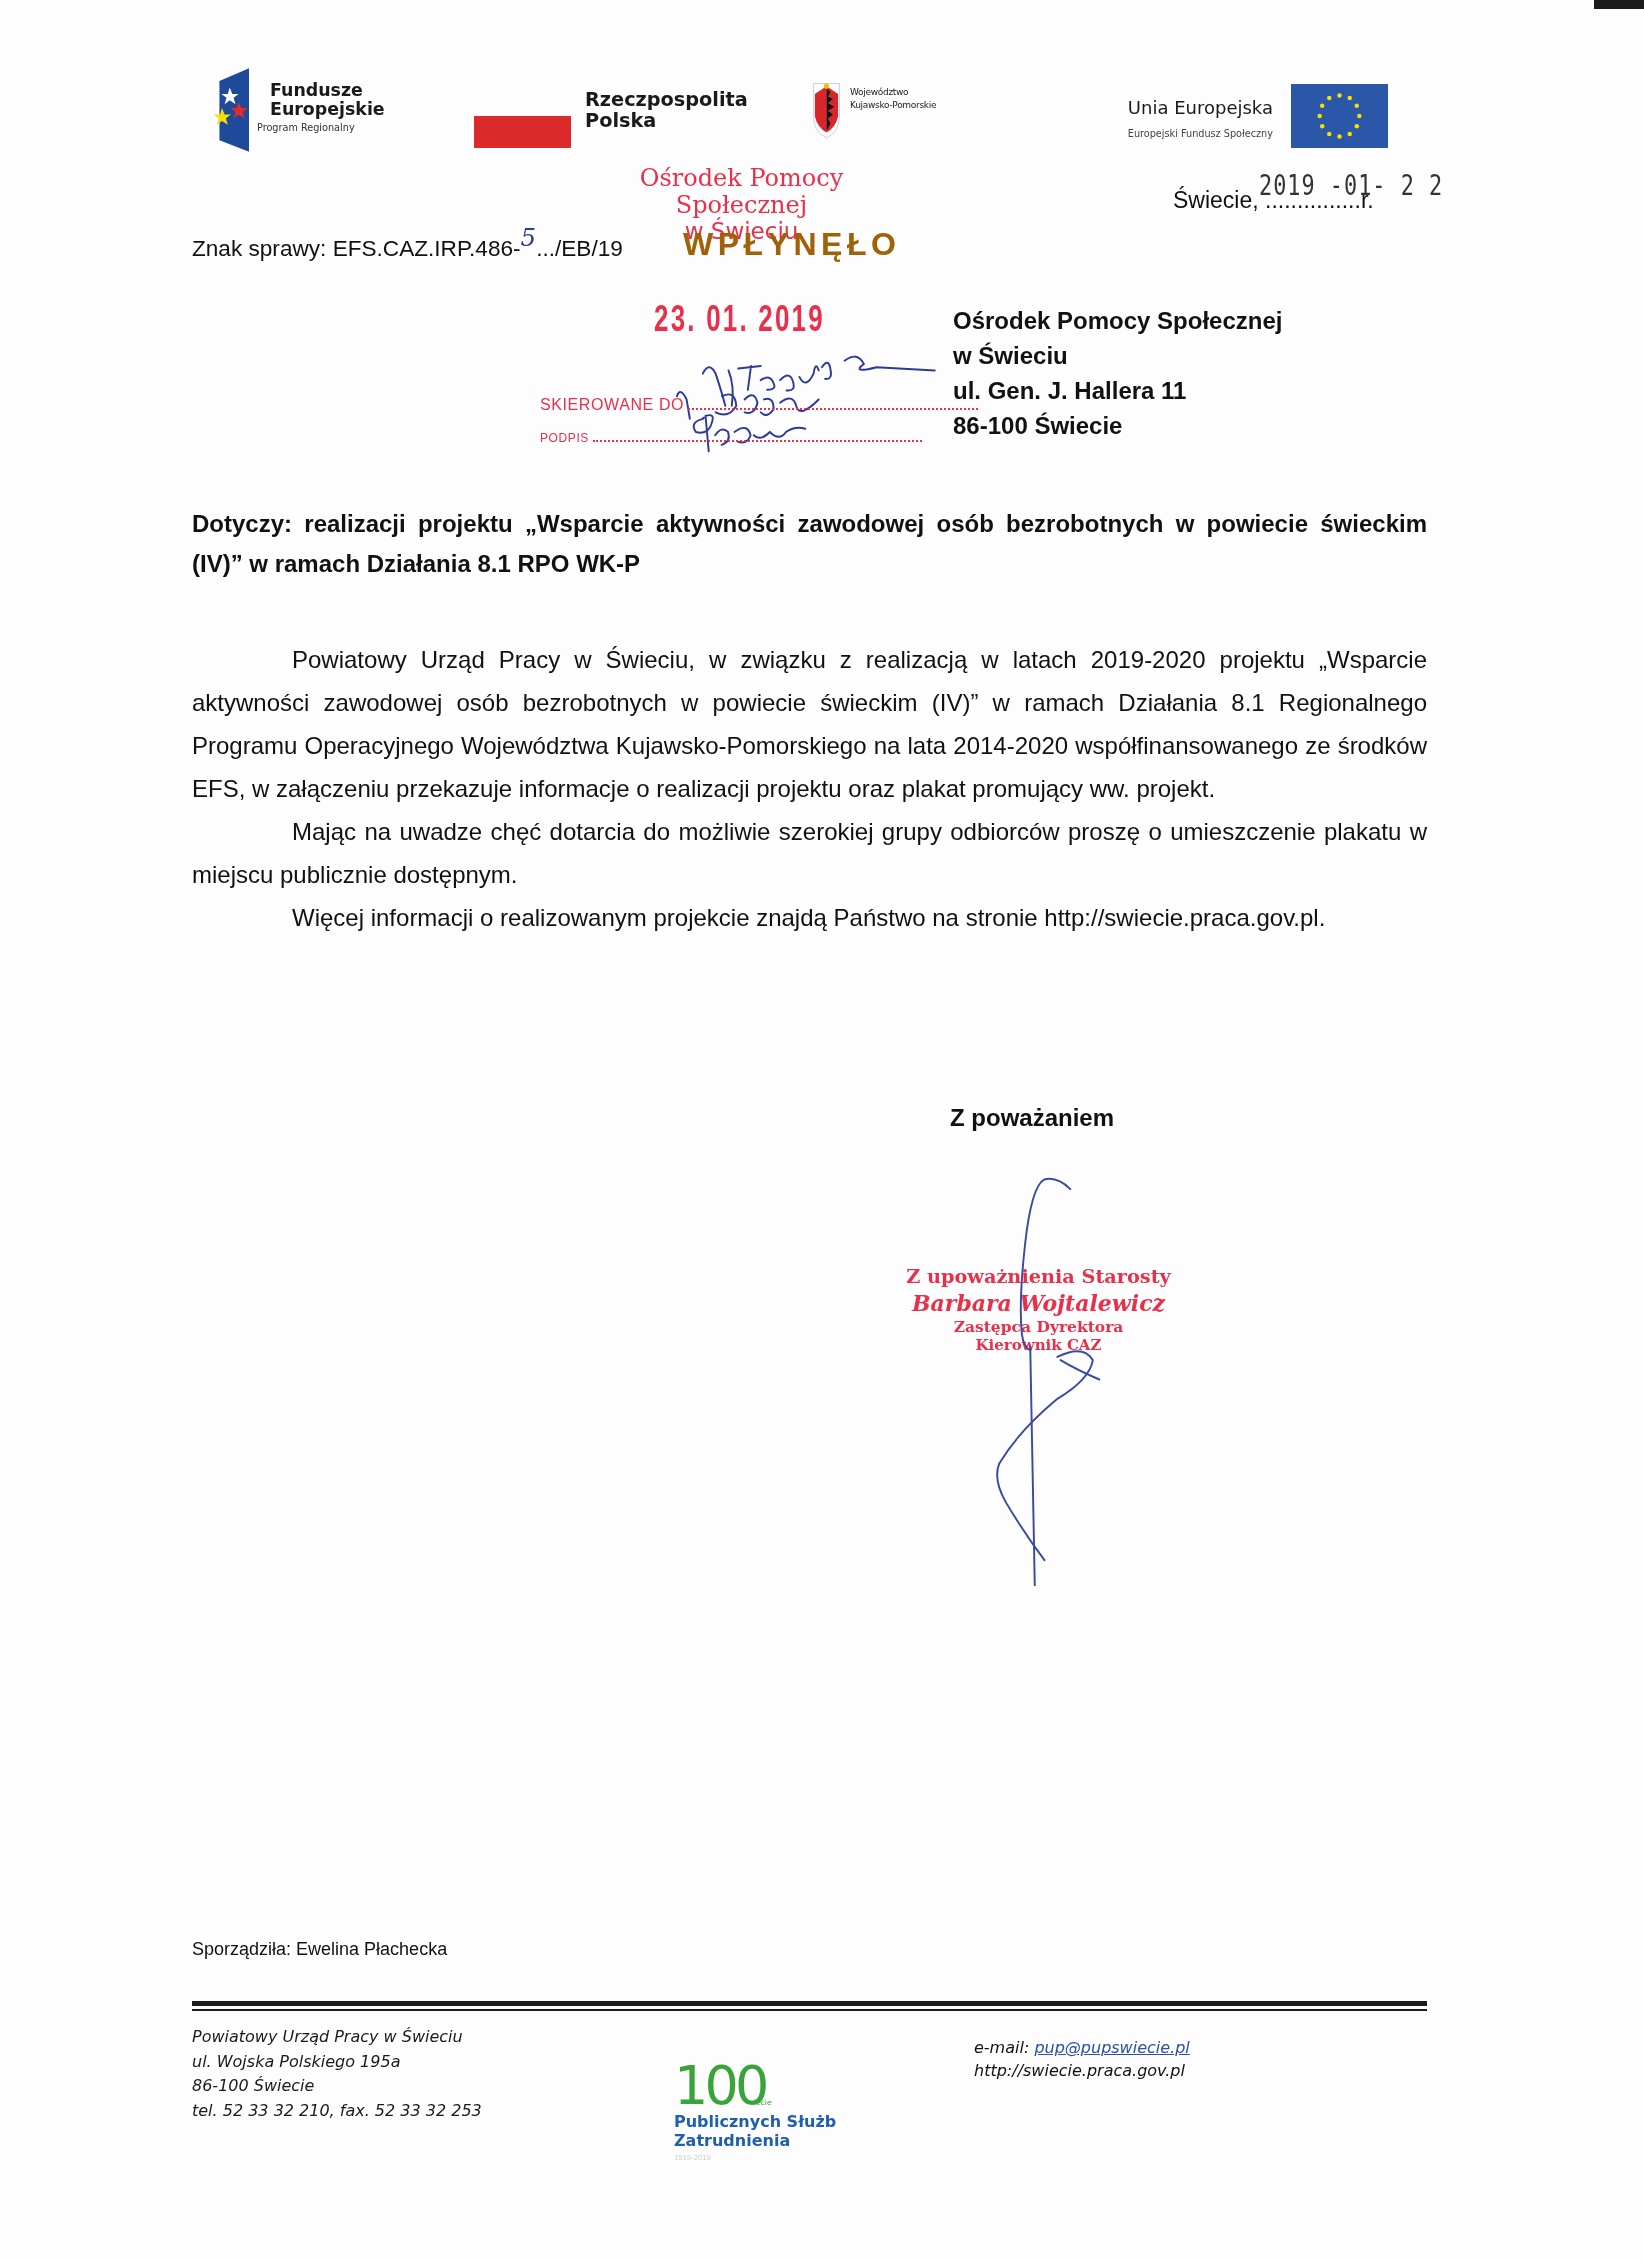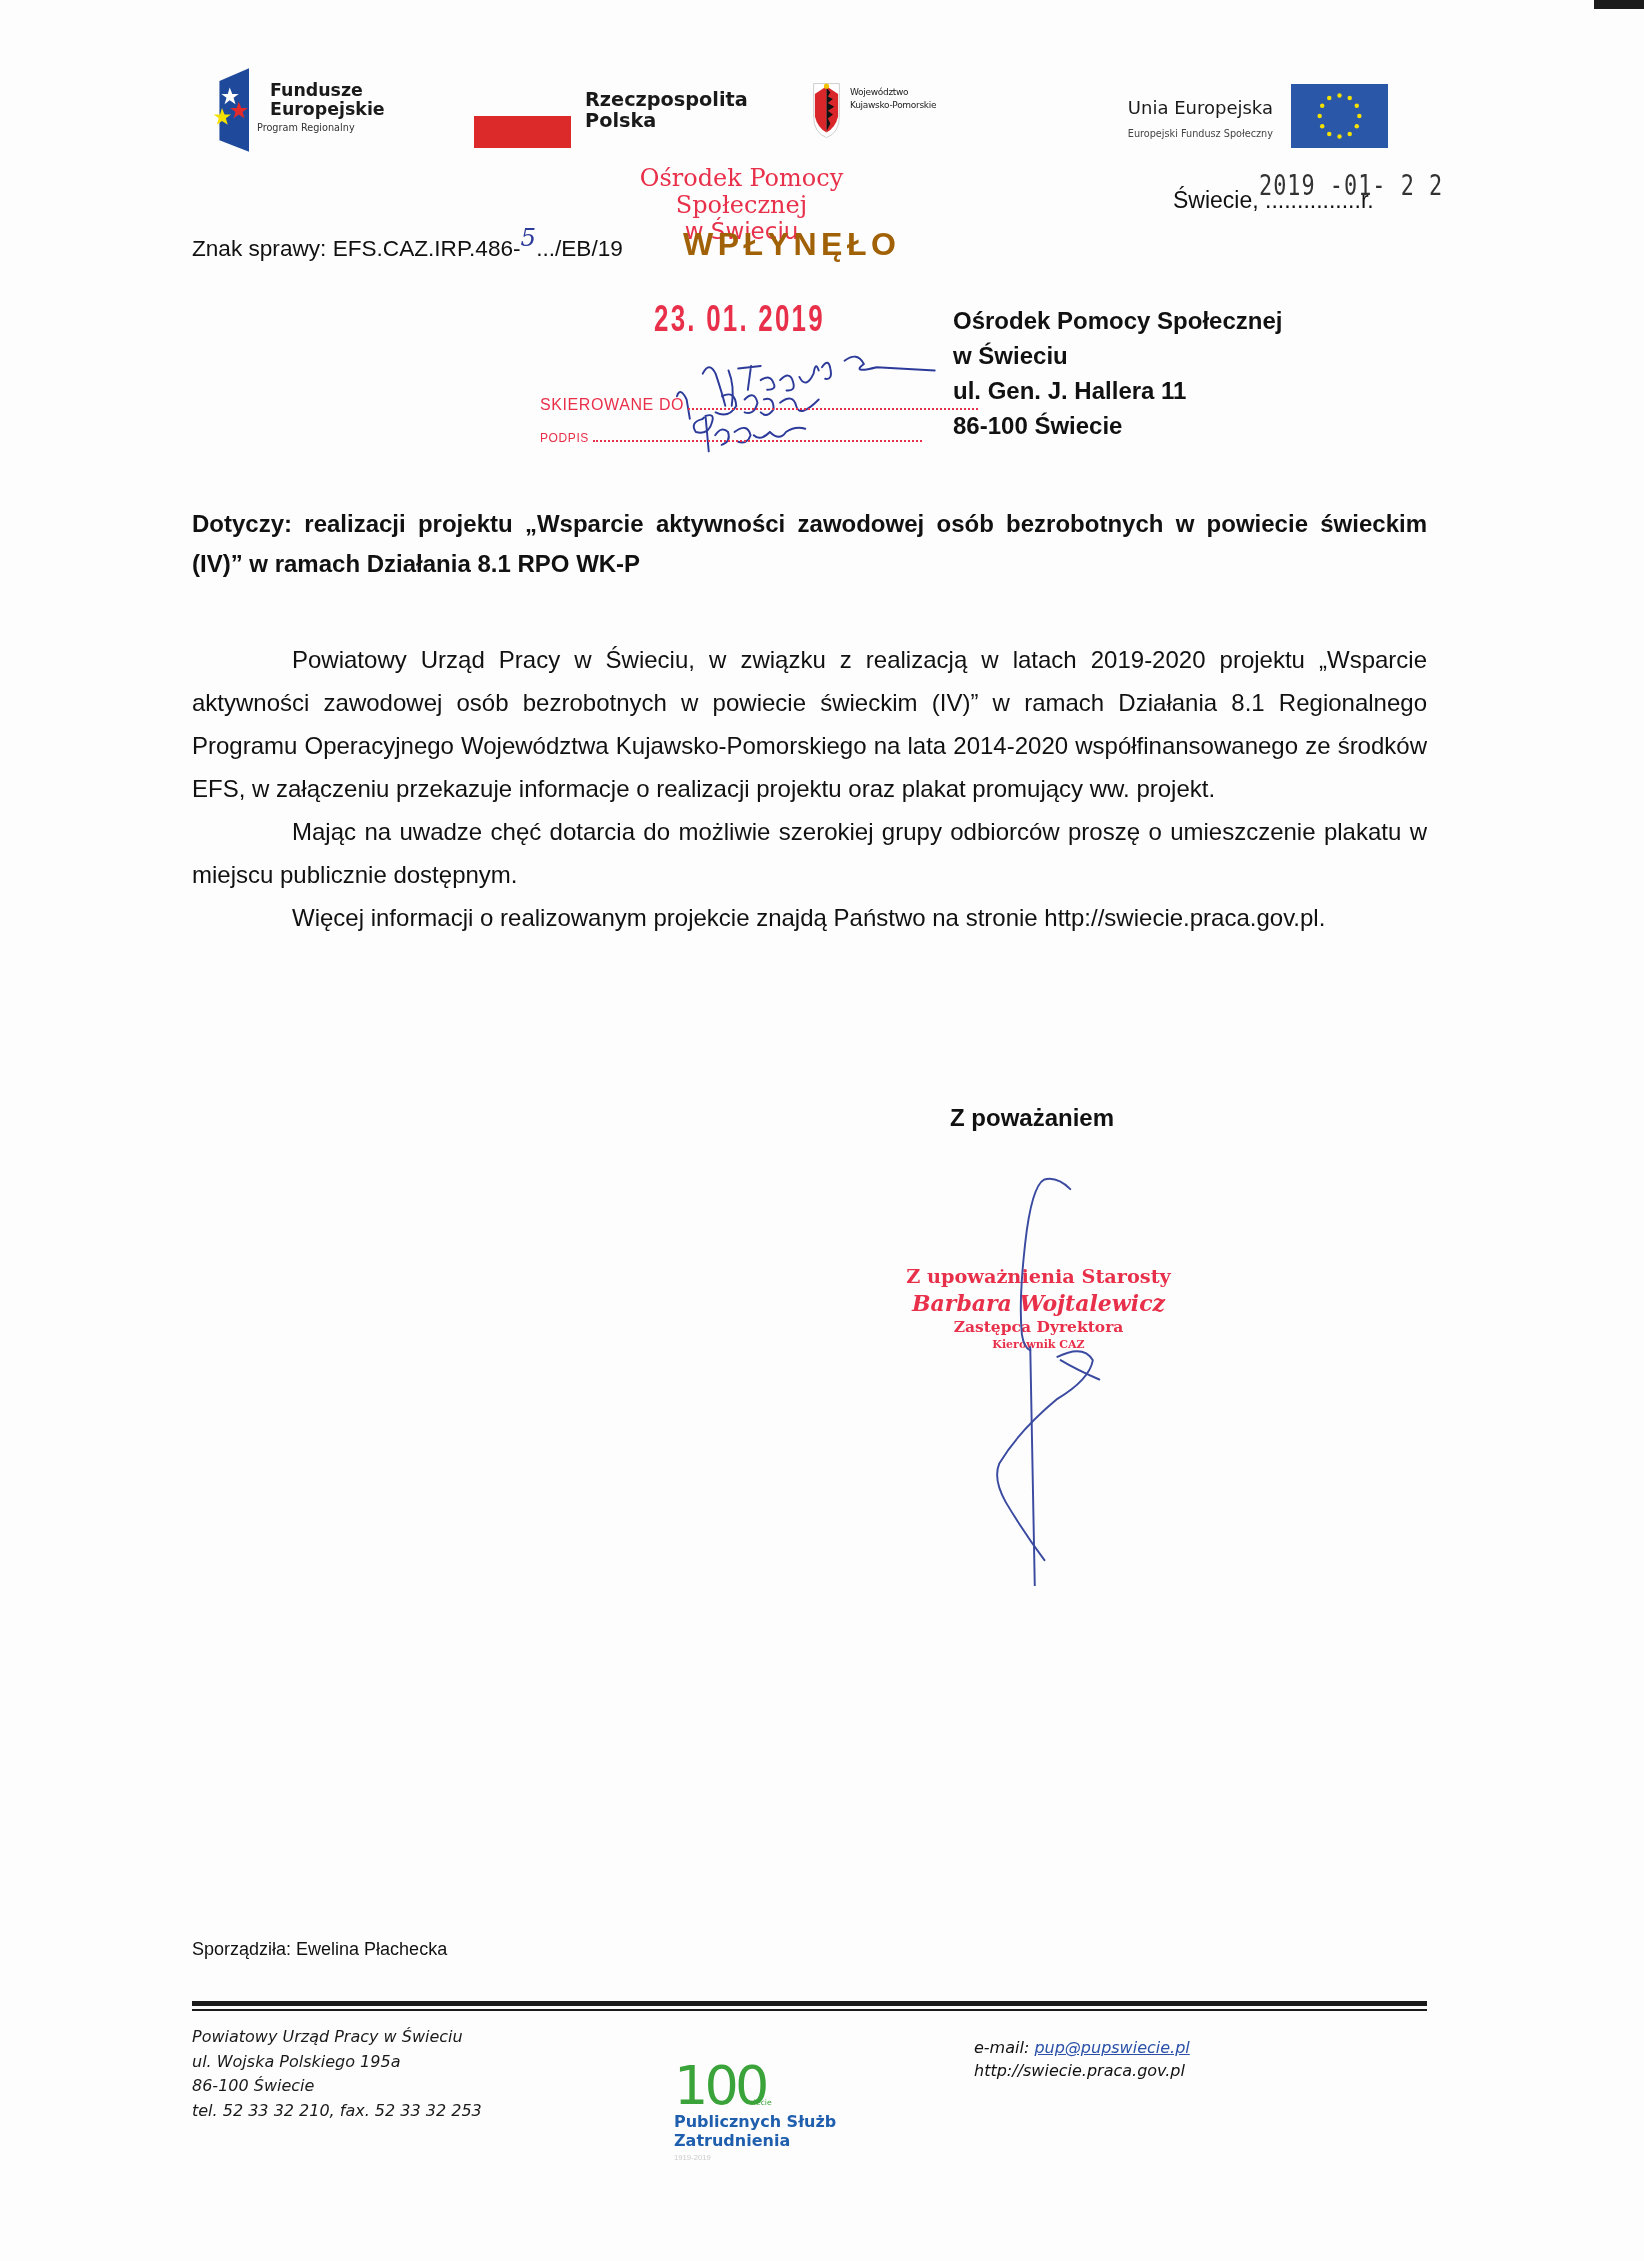--- a/index.html
+++ b/index.html
@@ -57,21 +57,21 @@
   .body { left: 192px; top: 638px; width: 1235px; font-size: 24px; line-height: 43px; text-align: justify; }
   .body p { text-indent: 100px; }
 
   .closing { left: 950px; top: 1104px; font-size: 24px; font-weight: bold; white-space: nowrap; }
 
   .signature-svg { left: 954px; top: 1173px; width: 168px; height: 413px; }
   .sig-stamp { left: 903px; top: 1264px; width: 271px; color: #e8304a; font-family: "DejaVu Serif", serif; font-weight: bold; text-align: center; }
   .sig-stamp .s1 { font-size: 19.3px; line-height: 26px; }
   .sig-stamp .s2 { font-size: 22px; line-height: 27px; font-style: italic; }
   .sig-stamp .s3 { font-size: 15.5px; line-height: 19.3px; }
-  .sig-stamp .s4 { font-size: 11px; line-height: 18px; }
+  .sig-stamp .s4 { font-size: 15px; line-height: 18px; }
 
   .prepared { left: 192px; top: 1939px; font-size: 18px; white-space: nowrap; }
 
   .rule-thick { left: 192px; top: 2001px; width: 1235px; height: 4.5px; background: #1b1b1b; }
   .rule-thin { left: 192px; top: 2009px; width: 1235px; height: 1.9px; background: #1b1b1b; }
 
   .footer-addr { left: 192px; top: 2025px; font-family: "DejaVu Sans", sans-serif; font-style: italic; font-size: 16px; line-height: 24.5px; white-space: nowrap; color: #1a1a1a; }
   .footer-logo { left: 674px; top: 2025px; width: 193px; }
   .hundred { font-family: "DejaVu Sans", sans-serif; font-size: 54px; line-height: 52px; color: #3aa33a; letter-spacing: -3.9px; position: relative; white-space: nowrap; margin-top: 35px; }
   .lecie { position: absolute; left: 77px; top: 17px; font-size: 7.7px; color: #3aa33a; letter-spacing: 0; }

